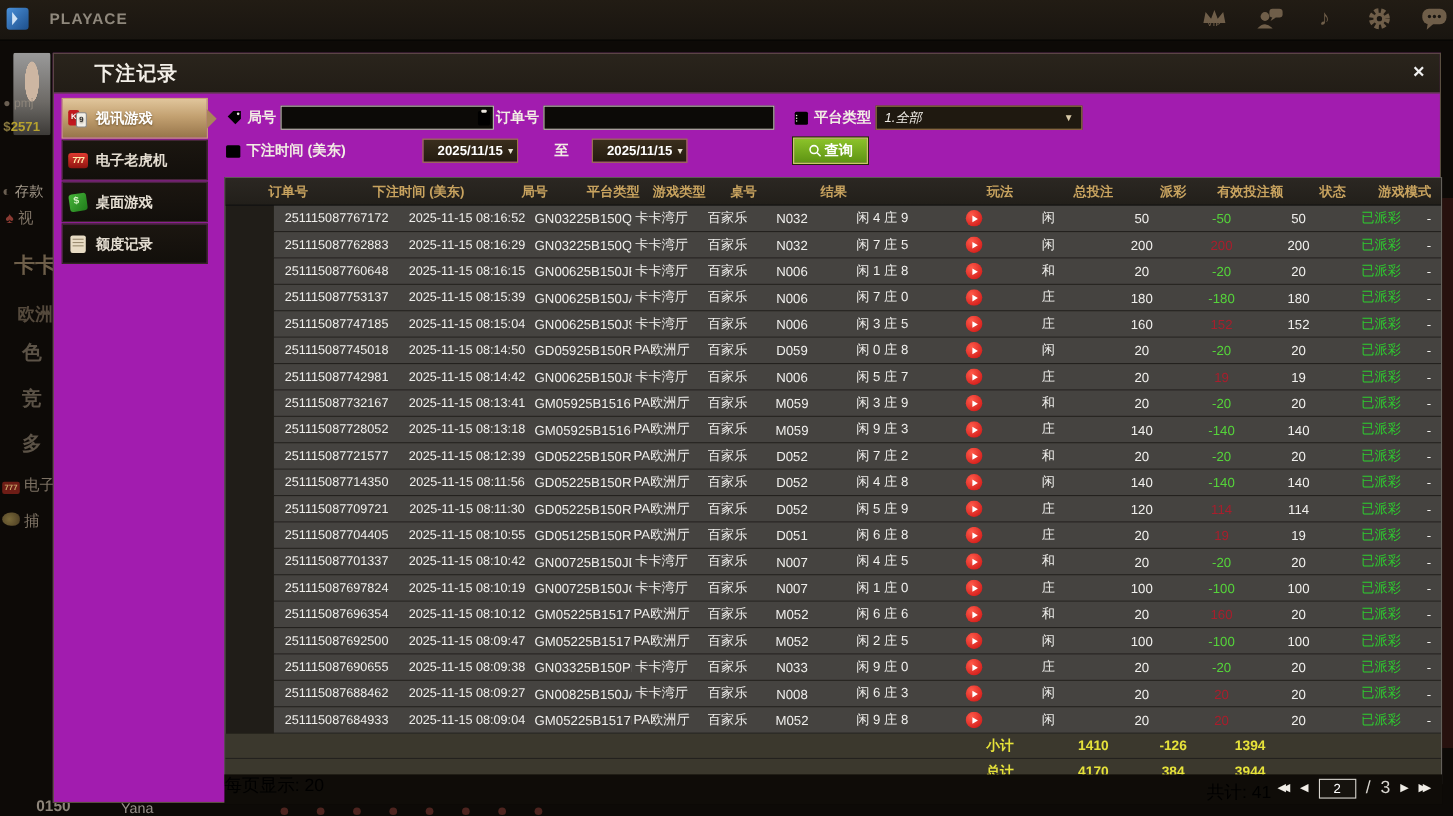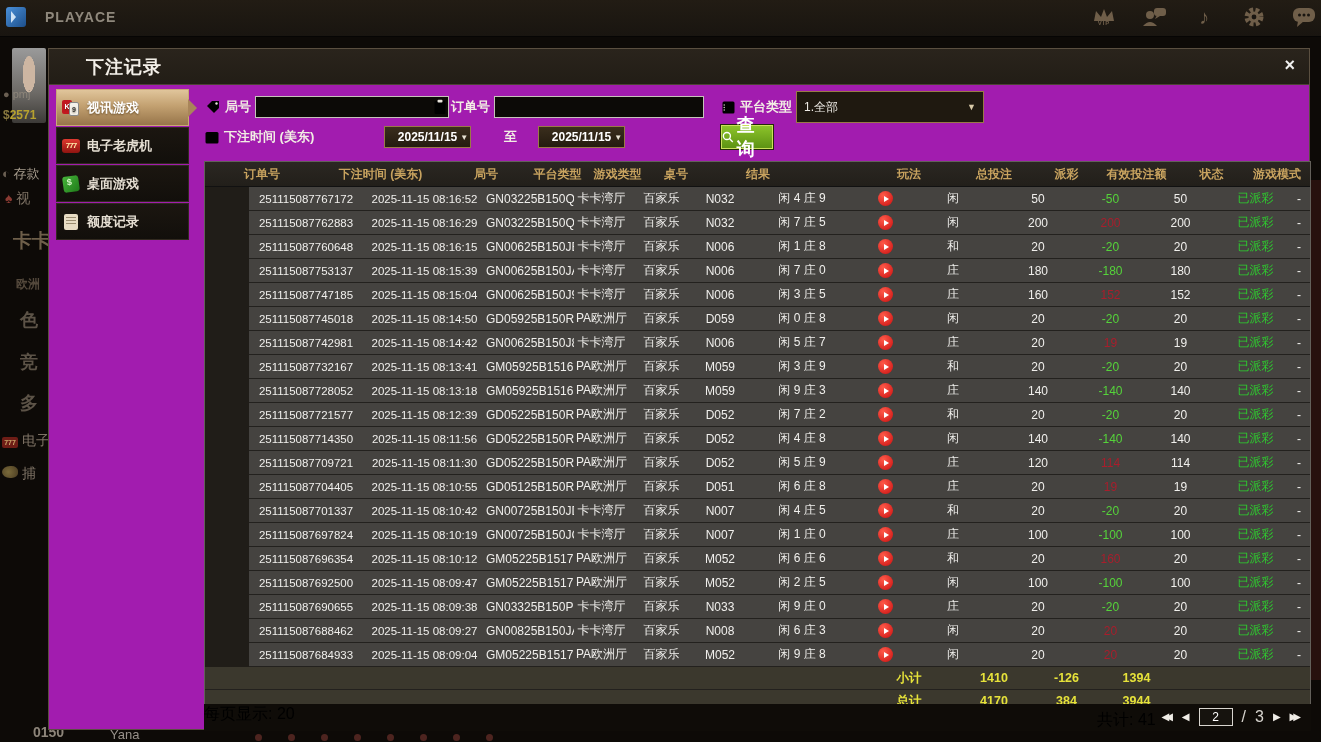--- a/index.html
+++ b/index.html
@@ -61,29 +61,29 @@
     box-shadow:0 3px 0 #9b8c70,0 6px 0 #9b8c70;}
 
   
   .content{position:absolute;left:155px;top:35px;width:1107px;height:647px;}
   .f-row{position:absolute;left:0;width:100%;height:24px;}
   .f-row1{top:11px;} .f-row2{top:41px;}
   .f-group{position:absolute;display:flex;align-items:center;gap:4px;height:24px;}
   .f-label{color:#f2ede4;font-size:13px;font-weight:bold;white-space:nowrap;}
   .f-input{background:#0c0a07;border:1px solid #c7c2ba;height:20px;color:#eee;font-size:12px;padding:0 4px;}
   .inp-round{width:184px;} .inp-order{width:200px;}
-  .f-select{width:188px;height:32px;background:#1f1910;border:1px solid #9a7947;color:#efece6;
-    font-size:12px;display:flex;align-items:center;padding-left:7px;box-sizing:border-box;position:relative;cursor:pointer;}
+  .f-select{width:188px;height:22px;background:#1f1910;border:1px solid #9a7947;color:#efece6;
+    font-size:12px;display:flex;align-items:center;padding-left:7px;box-sizing:border-box;position:relative;cursor:pointer;font-style:italic;}
   .f-select .caret{position:absolute;right:7px;font-size:9px;color:#d8c9a8;}
   .datebtn{width:87px;height:22px;background:linear-gradient(180deg,#3a2e1d,#241b0f);border:1px solid #9a7947;
     color:#fff;font-size:12px;font-weight:bold;display:flex;align-items:center;justify-content:center;gap:3px;
     box-sizing:border-box;cursor:pointer;padding-left:11px;}
   .datebtn .caret{font-size:8px;color:#e8e2d2;}
-  .searchbtn{width:52px;height:24px;background:linear-gradient(180deg,#8cc32a,#5d9313);
-    border:1px solid #cbe05a;box-shadow:0 0 0 1px #232a08;color:#fff;font-size:18px;font-weight:bold;
+  .searchbtn{width:68px;height:24px;background:linear-gradient(180deg,#8cc32a,#5d9313);
+    border:1px solid #cbe05a;box-shadow:0 0 0 1px #232a08;color:#fff;font-size:13px;font-weight:bold;
     display:flex;align-items:center;justify-content:center;gap:3px;cursor:pointer;box-sizing:border-box;}
   .f-ic{flex:none;display:block;}
 
   
   .table{position:absolute;left:0;top:77px;width:1107px;border:1px solid #63605a;box-sizing:border-box;background:#201d18;}
   .grid{display:grid;grid-template-columns:114px 123px 88px 55px 65px 52px 112px 55px 80px 90px 55px 85px 65px 1fr;align-items:center;}
   .thead{height:24px;background:linear-gradient(180deg,#2b2722,#221f1a);border-bottom:1px solid #111;}
   .th{color:#c8a35f;font-size:12px;font-weight:bold;text-align:center;white-space:nowrap;overflow:hidden;}
   .trow{height:23px;background:#454340;border-bottom:1px solid #23211e;color:#f0efec;font-size:12px;margin-left:44px;}
   .td{text-align:center;white-space:nowrap;overflow:hidden;}
@@ -164,21 +164,21 @@
   <div class="bg-el" style="left:3px;top:108px;font-size:12px;font-weight:bold;color:#b7a22f;">
     <span style="color:#8a7a40;">$</span><span>2571</span>
   </div>
   <div class="bg-el" style="left:2px;top:165px;font-size:13px;color:#a79d8e;">
     <span style="color:#6a5f52;">◐</span> <span>存款</span>
   </div>
   <div class="bg-el" style="left:5px;top:190px;font-size:14px;color:#7d7264;">
     <span style="color:#8a3a32;">♠</span> <span>视</span>
   </div>
   <div class="bg-el" style="left:13px;top:228px;font-size:19px;font-weight:bold;color:#6e5f4a;">卡卡</div>
-  <div class="bg-el" style="left:16px;top:276px;font-size:12px;font-weight:bold;color:#54493c;">欧洲</div>
+  <div class="bg-el" style="left:16px;top:276px;font-size:16px;font-weight:bold;color:#54493c;">欧洲</div>
   <div class="bg-el" style="left:20px;top:308px;font-size:18px;font-weight:bold;color:#5c5347;">色</div>
   <div class="bg-el" style="left:20px;top:350px;font-size:18px;font-weight:bold;color:#5c5347;">竞</div>
   <div class="bg-el" style="left:20px;top:391px;font-size:18px;font-weight:bold;color:#5c5347;">多</div>
   <div class="bg-el" style="left:2px;top:432px;font-size:14px;color:#7d7264;">
     <span style="display:inline-block;width:16px;height:11px;background:#6e1d16;border-radius:2px;color:#c9a66a;font-size:7px;font-weight:bold;text-align:center;line-height:11px;">777</span>
     <span>电子</span>
   </div>
   <div class="bg-el" style="left:2px;top:465px;font-size:14px;color:#7d7264;">
     <span style="display:inline-block;width:16px;height:12px;background:radial-gradient(circle at 40% 50%,#7a6a3a,#4a3c22);border-radius:50% 40% 40% 50%;"></span>
     <span>捕</span>

